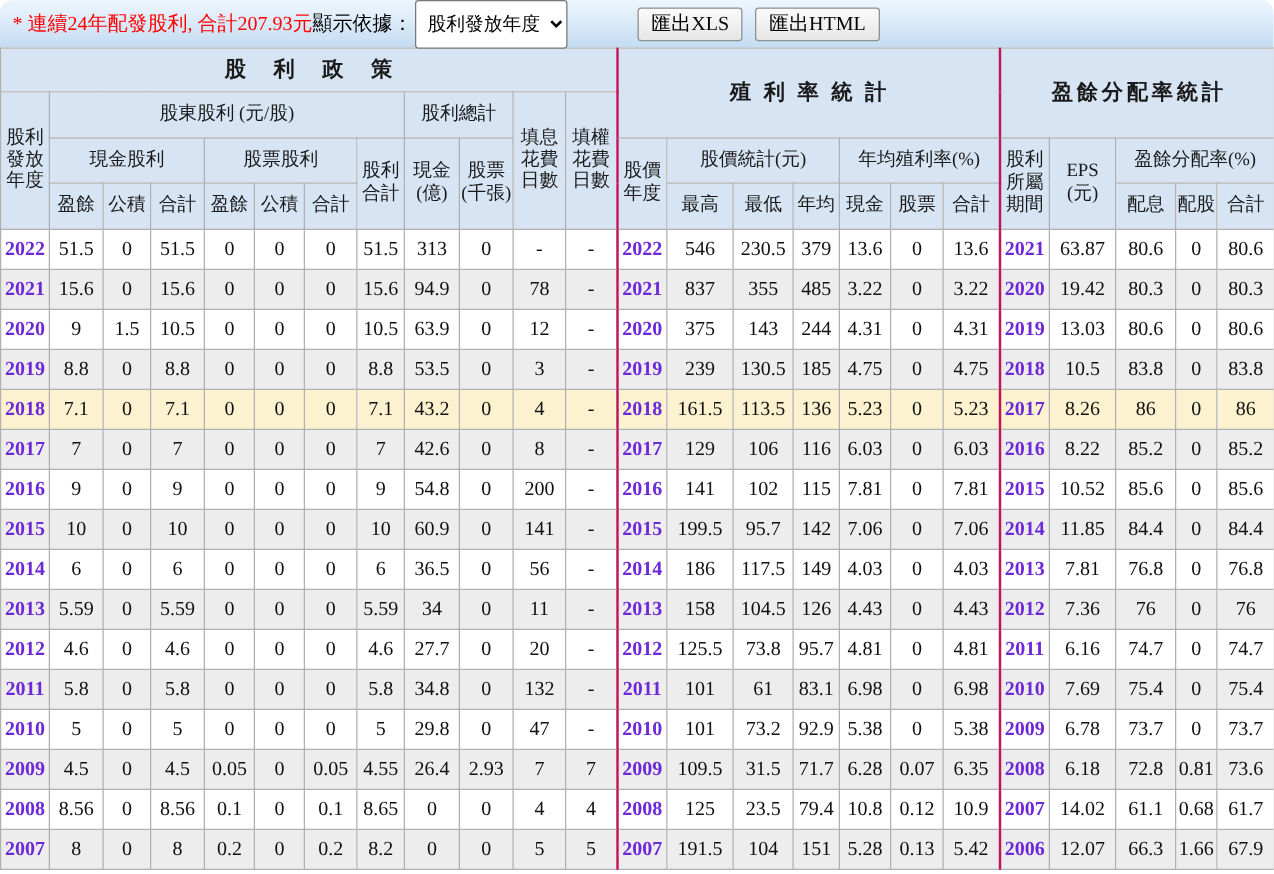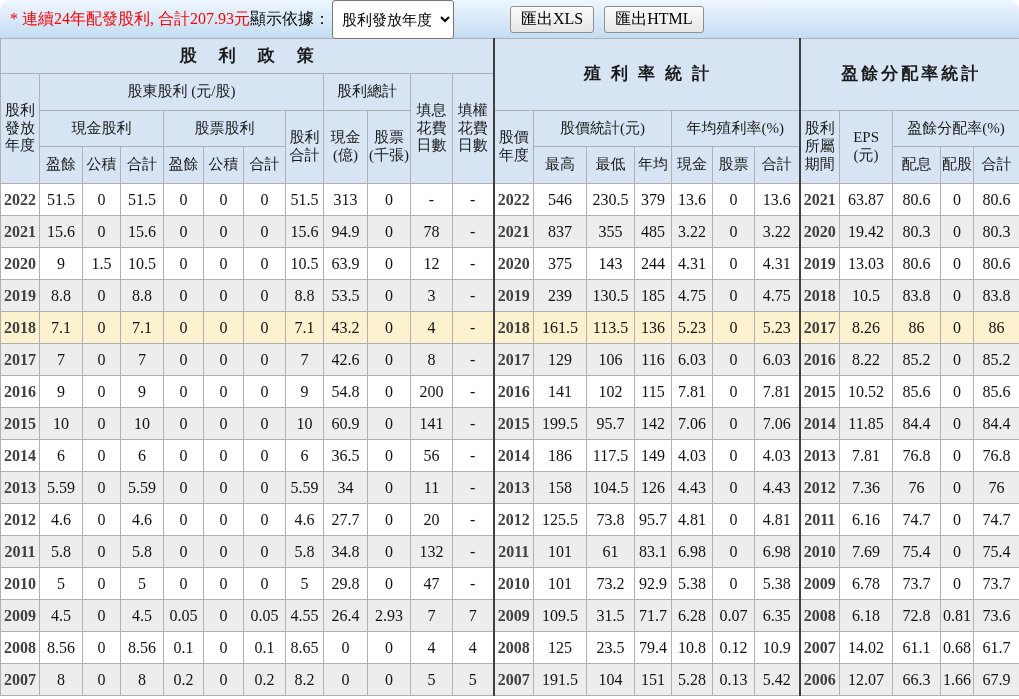--- a/index.html
+++ b/index.html
@@ -33,28 +33,28 @@
   th,td{ border:1px solid #b0b0b0; text-align:center; vertical-align:middle;
          overflow:hidden; }
   thead th{
     background:#d7e4f3; color:#1a1a1a; font-weight:normal;
     font-size:15px; line-height:1.18; white-space:pre-line; padding:1px 0;
   }
   th.ttl{ font-weight:bold; font-size:17px; }
   th.ls-wide  { letter-spacing:22px; text-indent:22px; }
   th.ls-mid   { letter-spacing:10px; text-indent:10px; }
   th.ls-tight { letter-spacing:3px;  text-indent:3px; }
-  .sec{ border-left:2px solid #404040; }
+  .sec{ border-left:2px solid #be185d; }
   tr.hr1{ height:35px; } tr.hr2{ height:37px; } tr.hr3{ height:36px; } tr.hr4{ height:37px; }
 
   tbody tr{ height:32px; }
   tbody td{ font-size:16px; color:#111; background:#fff; }
   tbody tr:nth-child(even) td{ background:#ededed; }
   tbody tr.hl td{ background:#fcf2d0; }
-  td.yr{ font-weight:bold; color:#404040; }
+  td.yr{ font-weight:bold; color:#6d28d9; }
 </style>
 </head>
 <body>
 
 <div class="topbar">
   <span class="note">* 連續24年配發股利, 合計207.93元</span>
   <span class="controls">
     <span class="ctl-label">顯示依據：</span>
     <select class="basis"><option>股利發放年度</option></select>
     <button class="exp">匯出XLS</button>

